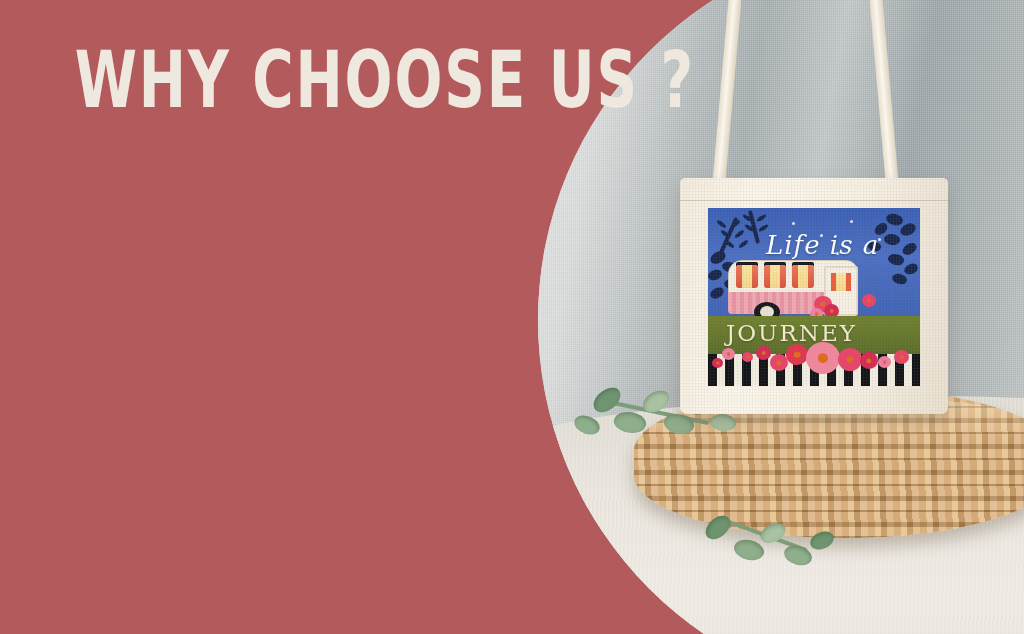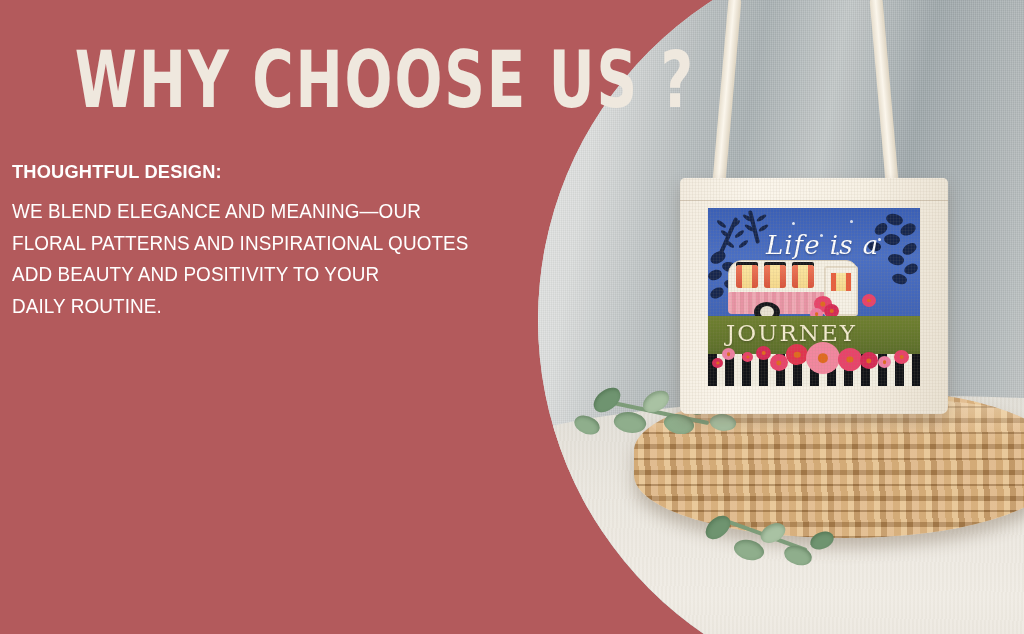--- a/index.html
+++ b/index.html
@@ -391,20 +391,21 @@
 
   
   .content {
     position: absolute;
     left: 0;
     top: 0;
     width: 600px;
     height: 100%;
     padding: 0 0 0 12px;
     box-sizing: border-box;
+    text-align: right;
   }
 
   .headline {
     margin: 0;
     padding-top: 34px;
     padding-left: 66px;
     color: #efe8de;
     font-family: "DejaVu Sans Condensed", "Liberation Sans Narrow", "Liberation Sans", sans-serif;
     font-size: 66px;
     font-weight: 700;
@@ -579,25 +580,16 @@
 
         </div>
       </div>
     </div>
   </div>
 
   <div class="content">
 
     <h1 class="headline">WHY CHOOSE US ?</h1>
 
-    <div class="block block-1">
-      <div class="block-title">THOUGHTFUL DESIGN:</div>
-      <div class="block-body">
-        <span class="line">WE BLEND ELEGANCE AND MEANING—OUR</span>
-        <span class="line">FLORAL PATTERNS AND INSPIRATIONAL QUOTES</span>
-        <span class="line">ADD BEAUTY AND POSITIVITY TO YOUR</span>
-        <span class="line">DAILY ROUTINE.</span>
-      </div>
-    </div>
 
 
   </div>
 </div>
 
 </body></html>

